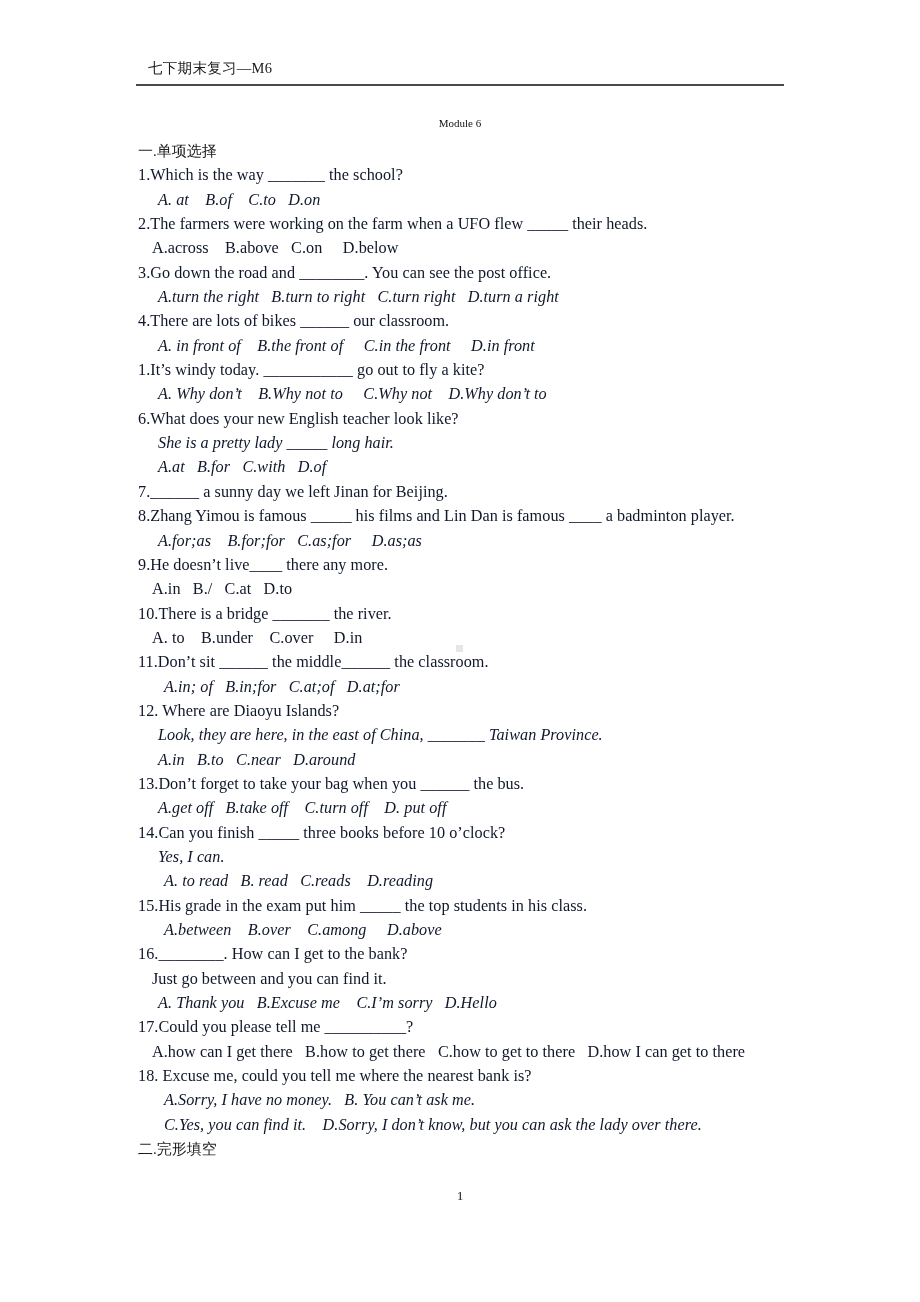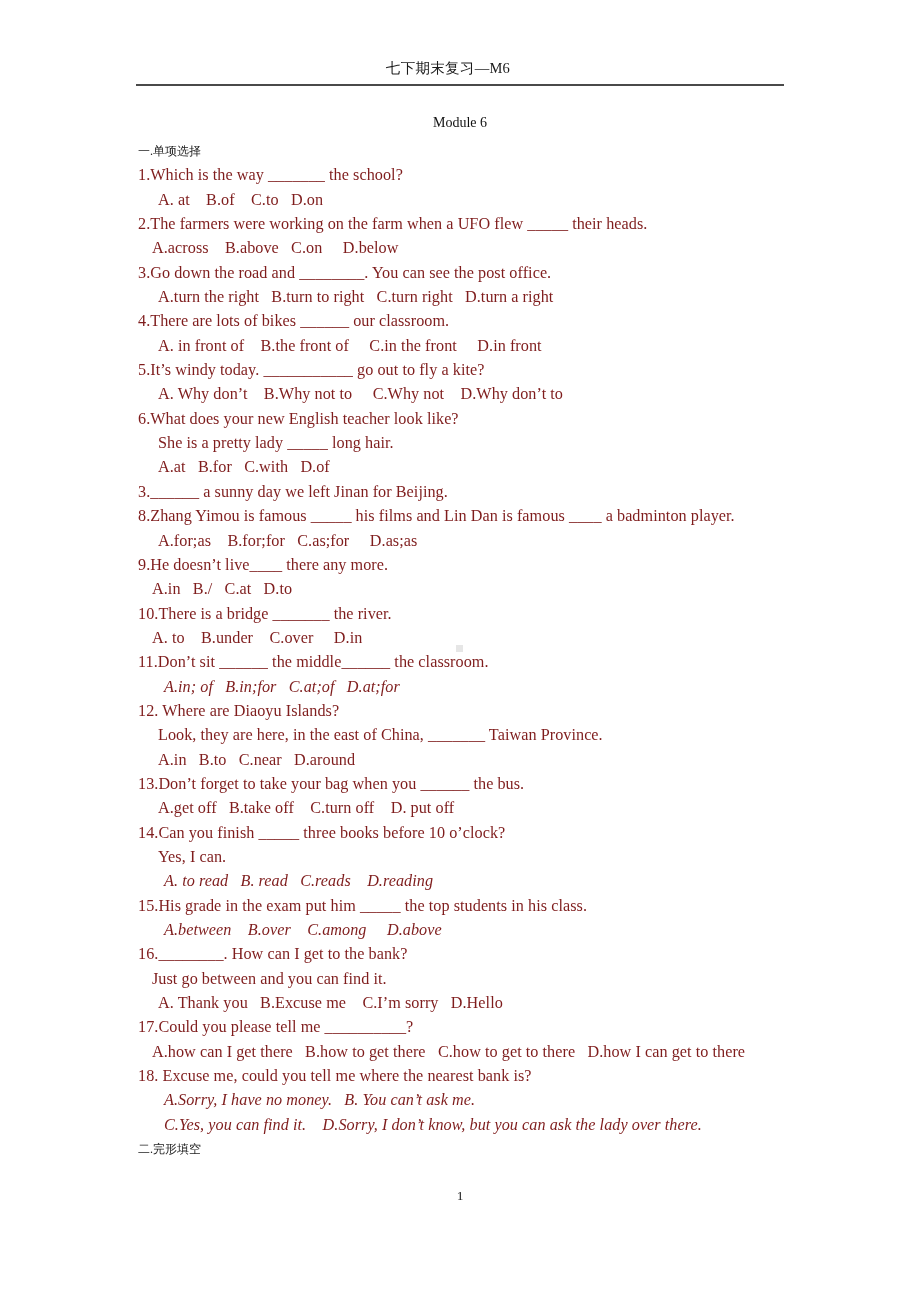--- a/index.html
+++ b/index.html
@@ -20,24 +20,23 @@
   .page {
     position: absolute;
     left: 0; top: 0;
     width: 920px;
     height: 1302px;
   }
 
   
   .header {
     position: absolute;
-    left: 124px;
+    left: 148px;
     top: 59px;
     width: 648px;
-    text-align: center;
   }
   .header-text {
     font-family: "Liberation Serif", "DejaVu Serif", serif;
     font-size: 14.5px;
     line-height: 18px;
     letter-spacing: 0.3px;
     color: #1a1a1a;
     white-space: nowrap;
   }
   .header-rule {
@@ -49,53 +48,53 @@
     border-top: 2.2px solid #4a4a4a;
   }
 
   
   .doc-title {
     position: absolute;
     left: 136px;
     top: 112px;
     width: 648px;
     text-align: center;
-    font-size: 14px;
+    font-size: 11px;
     line-height: 22px;
     color: #101010;
   }
 
   
   .content {
     position: absolute;
     left: 138px;
     top: 139px;
     width: 660px;
   }
 
   .line {
     font-size: 16.2px;
     line-height: 24.35px;
     white-space: pre;
-    color: #7f1d1d;
+    color: #0f172a;
     letter-spacing: 0.05px;
   }
 
   
   .section-head {
-    font-size: 12px;
+    font-size: 15px;
     line-height: 24.35px;
     color: #1c1c1c;
     white-space: pre;
   }
 
   
   .ind0  { padding-left: 0px; }
   .ind1  { padding-left: 14px; }
-  .ind2  { padding-left: 20px; }
+  .ind2  { padding-left: 20px; font-style: italic; }
   .ind3  { padding-left: 26px; font-style: italic; }
 
   
   .speck {
     position: absolute;
     left: 456px;
     top: 645px;
     width: 7px;
     height: 7px;
     background: #e6e6e6;
@@ -128,26 +127,26 @@
     <div class="section-head ind0">一.单项选择</div>
     <div id="question-list">
         <div class="line ind0">1.Which is the way _______ the school?</div>
         <div class="line ind2">A. at    B.of    C.to   D.on</div>
         <div class="line ind0">2.The farmers were working on the farm when a UFO flew _____ their heads.</div>
         <div class="line ind1">A.across    B.above   C.on     D.below</div>
         <div class="line ind0">3.Go down the road and ________. You can see the post office.</div>
         <div class="line ind2">A.turn the right   B.turn to right   C.turn right   D.turn a right</div>
         <div class="line ind0">4.There are lots of bikes ______ our classroom.</div>
         <div class="line ind2">A. in front of    B.the front of     C.in the front     D.in front</div>
-        <div class="line ind0">5.It’s windy today. ___________ go out to fly a kite?</div>
+        <div class="line ind0">1.It’s windy today. ___________ go out to fly a kite?</div>
         <div class="line ind2">A. Why don’t    B.Why not to     C.Why not    D.Why don’t to</div>
         <div class="line ind0">6.What does your new English teacher look like?</div>
         <div class="line ind2">She is a pretty lady _____ long hair.</div>
         <div class="line ind2">A.at   B.for   C.with   D.of</div>
-        <div class="line ind0">3.______ a sunny day we left Jinan for Beijing.</div>
+        <div class="line ind0">7.______ a sunny day we left Jinan for Beijing.</div>
         <div class="line ind0">8.Zhang Yimou is famous _____ his films and Lin Dan is famous ____ a badminton player.</div>
         <div class="line ind2">A.for;as    B.for;for   C.as;for     D.as;as</div>
         <div class="line ind0">9.He doesn’t live____ there any more.</div>
         <div class="line ind1">A.in   B./   C.at   D.to</div>
         <div class="line ind0">10.There is a bridge _______ the river.</div>
         <div class="line ind1">A. to    B.under    C.over     D.in</div>
         <div class="line ind0">11.Don’t sit ______ the middle______ the classroom.</div>
         <div class="line ind3">A.in; of   B.in;for   C.at;of   D.at;for</div>
         <div class="line ind0">12. Where are Diaoyu Islands?</div>
         <div class="line ind2">Look, they are here, in the east of China, _______ Taiwan Province.</div>

